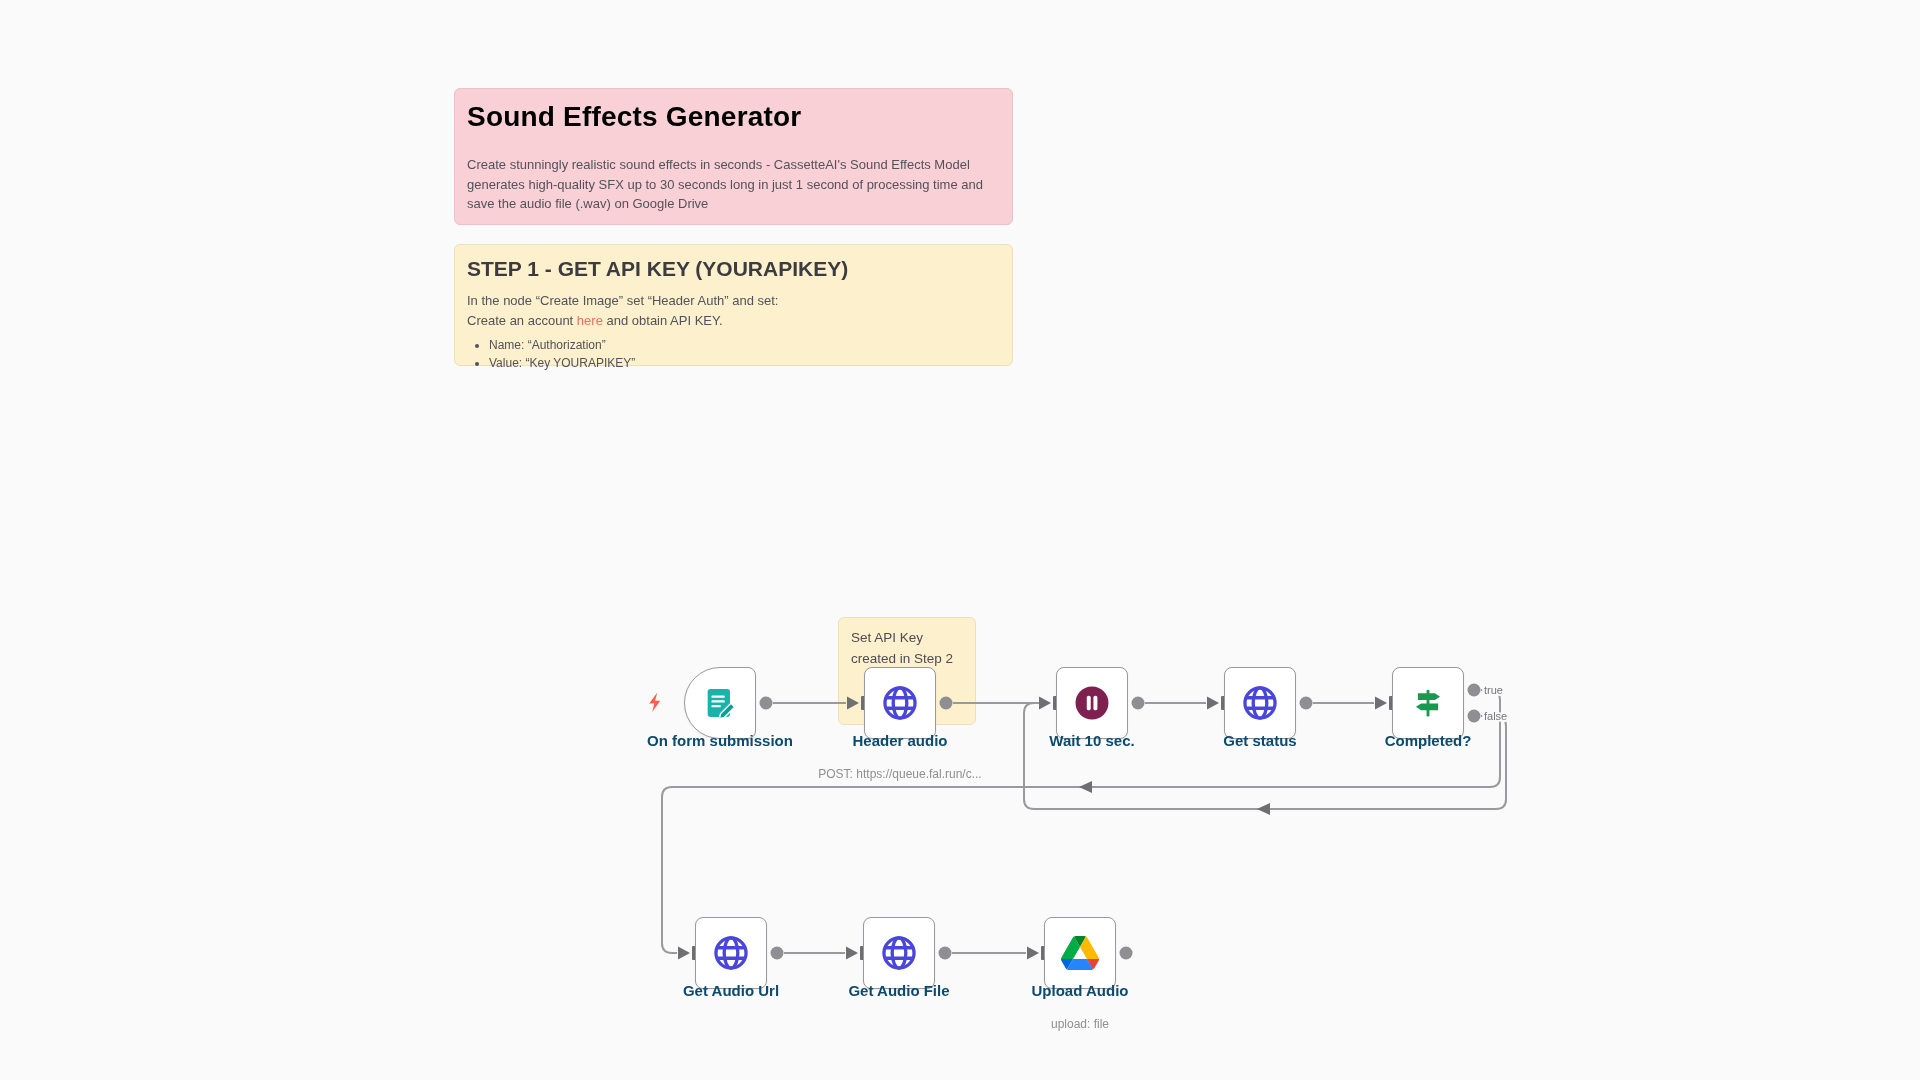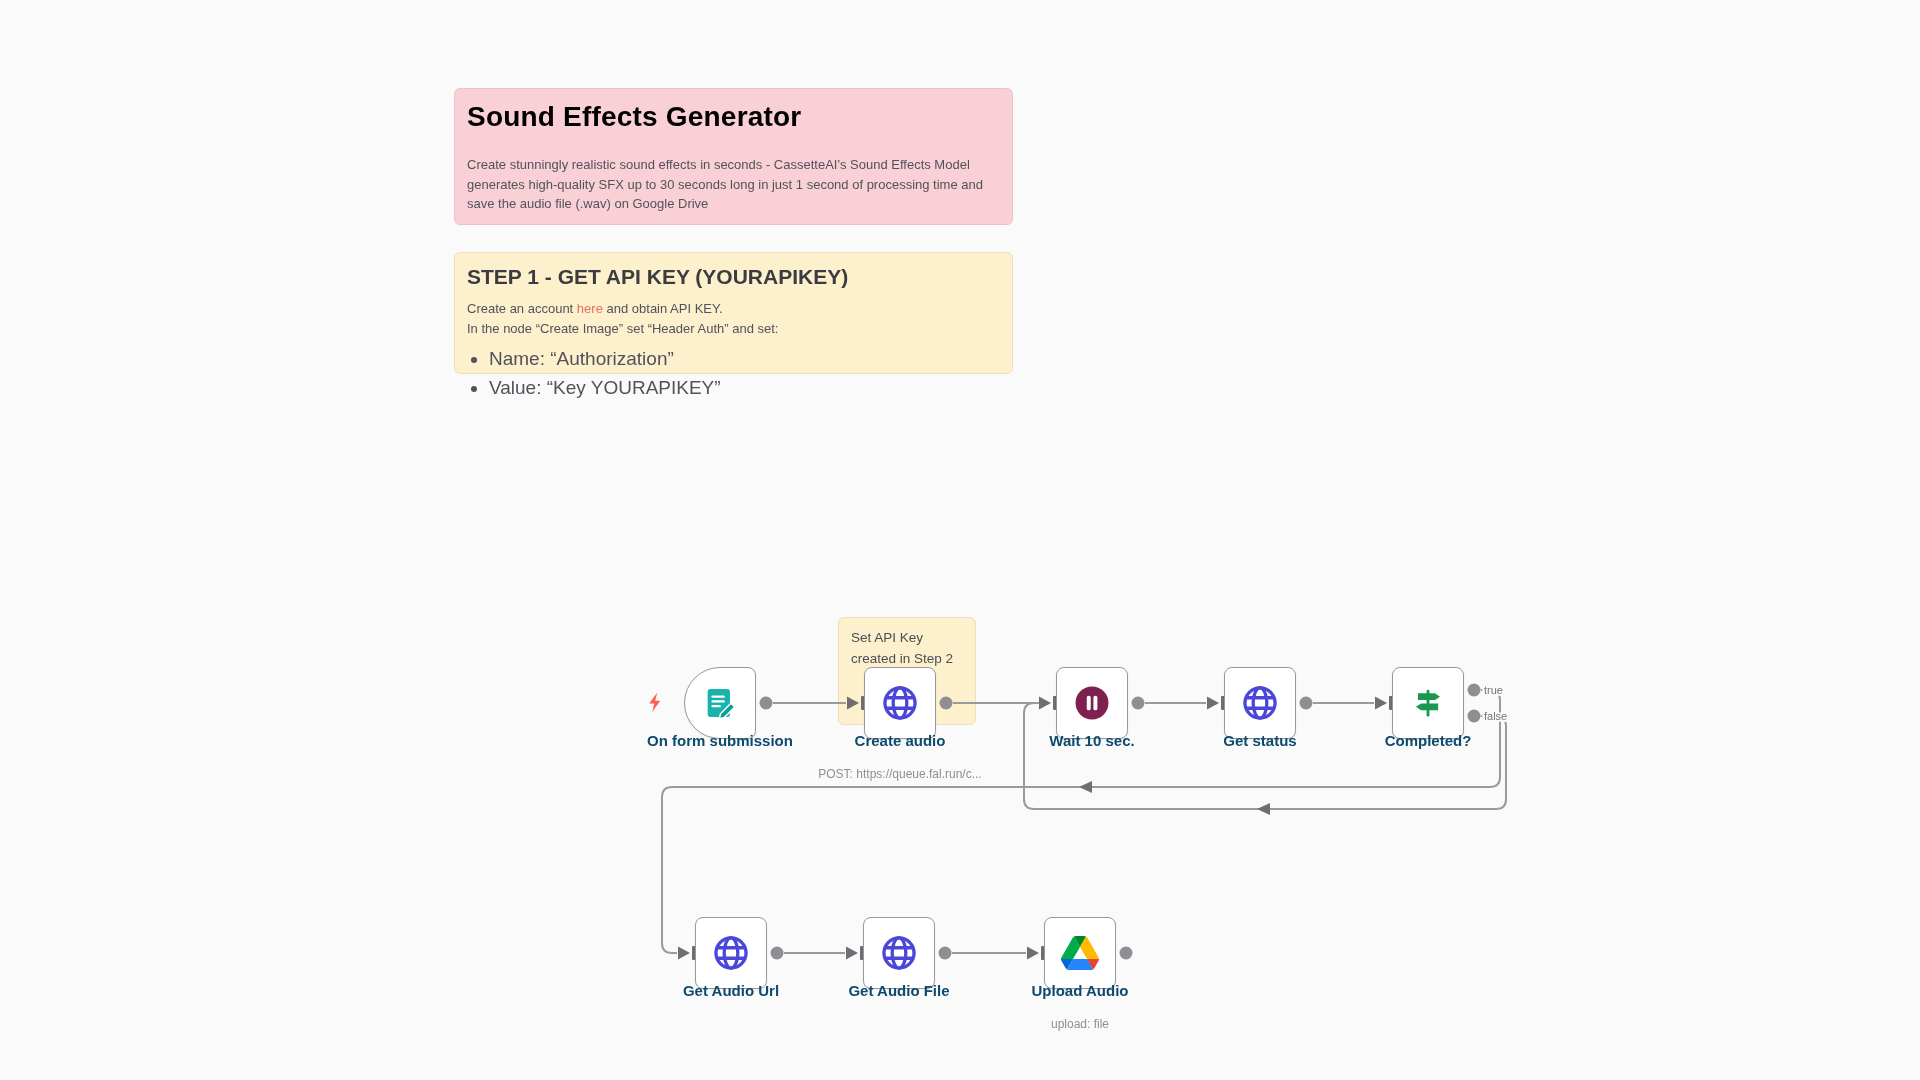--- a/index.html
+++ b/index.html
@@ -7,21 +7,21 @@
 
   
   .sticky{position:absolute;border-radius:6px;box-sizing:border-box;padding:10px 12px;}
   .sticky.pink{background:var(--note-pink,#f9d0d6);border:1px solid var(--note-pink-border,#eec1c9);}
   .sticky.yellow{background:var(--note-yellow,#fcf0cd);border:1px solid var(--note-yellow-border,#eedfb8);}
   .sticky h1{margin:2px 0 0 0;font-size:28px;font-weight:700;color:#000000;letter-spacing:.2px;}
   .sticky h2{margin:2px 0 10px 0;font-size:21px;font-weight:700;color:#3b3b40;}
   .sticky p{margin:0;font-size:13px;line-height:1.5;color:#52525b;}
   .sticky .gap{height:22px;}
   .sticky ul{margin:7px 0 0 0;padding-left:22px;}
-  .sticky li{font-size:19px;line-height:1.45;color:#52525b;margin:1px 0;}
+  .sticky li{font-size:12px;line-height:1.45;color:#52525b;margin:1px 0;}
   .sticky a.link{color:var(--link,#e8705f);text-decoration:none;cursor:pointer;}
   .sticky.mini p{font-size:13.5px;line-height:1.55;color:#4c4c54;}
 
   
   .node{position:absolute;width:72px;}
   .node-box{position:relative;width:72px;height:72px;background:#fff;border:1.6px solid var(--node-border,#98989e);
             border-radius:8px;box-sizing:border-box;display:flex;align-items:center;justify-content:center;
             box-shadow:0 1px 3px rgba(0,0,0,.05);}
   .node-box.trigger{border-radius:36px 8px 8px 36px;}
   .node-label{position:absolute;top:65px;left:-64px;width:200px;text-align:center;
@@ -47,24 +47,24 @@
 <div id="canvas">
 
   <div class="layer-notes">
 
     <div class="sticky pink" style="left:454px;top:88px;width:559px;height:137px;">
       <h1>Sound Effects Generator</h1>
       <div class="gap"></div>
       <p>Create stunningly realistic sound effects in seconds - CassetteAI's Sound Effects Model generates high-quality SFX up to 30 seconds long in just 1 second of processing time and save the audio file (.wav) on Google Drive</p>
     </div>
 
-    <div class="sticky yellow" style="left:454px;top:252px;width:559px;height:122px;">
+    <div class="sticky yellow" style="left:454px;top:244px;width:559px;height:122px;">
       <h2>STEP 1 - GET API KEY (YOURAPIKEY)</h2>
+      <p>In the node “Create Image” set “Header Auth” and set:</p>
       <p><span>Create an account </span><a class="link">here</a><span> and obtain API KEY.</span></p>
-      <p>In the node “Create Image” set “Header Auth” and set:</p>
       <ul>
         <li>Name: “Authorization”</li>
         <li>Value: “Key YOURAPIKEY”</li>
       </ul>
     </div>
 
 
     <div class="sticky yellow mini" style="left:838px;top:617px;width:138px;height:108px;">
       <p>Set API Key created in Step 2</p>
     </div>
@@ -149,21 +149,21 @@
     <div class="node" style="left:864px;top:667px;">
       <div class="node-box">
         <svg width="42" height="42" viewBox="0 0 24 24">
           <g class="globe-stroke">
               <circle cx="12" cy="12" r="8.6"></circle>
               <ellipse cx="12" cy="12" rx="3.9" ry="8.6"></ellipse>
               <path d="M4 9 h16 M4 15 h16"></path>
             </g>
         </svg>
       </div>
-      <div class="node-label">Create audio</div>
+      <div class="node-label">Header audio</div>
       <div class="node-sub">POST: https://queue.fal.run/c...</div>
     </div>
 
     <div class="node" style="left:1056px;top:667px;">
       <div class="node-box">
         <svg width="38" height="38" viewBox="0 0 24 24">
           <circle cx="12" cy="12" r="10.4" fill="var(--wait,#7f2150)"></circle>
           <rect x="8.7" y="7.4" width="2.5" height="9.2" rx="1.2" fill="#ffffff"></rect>
           <rect x="12.9" y="7.4" width="2.5" height="9.2" rx="1.2" fill="#ffffff"></rect>
         </svg>

